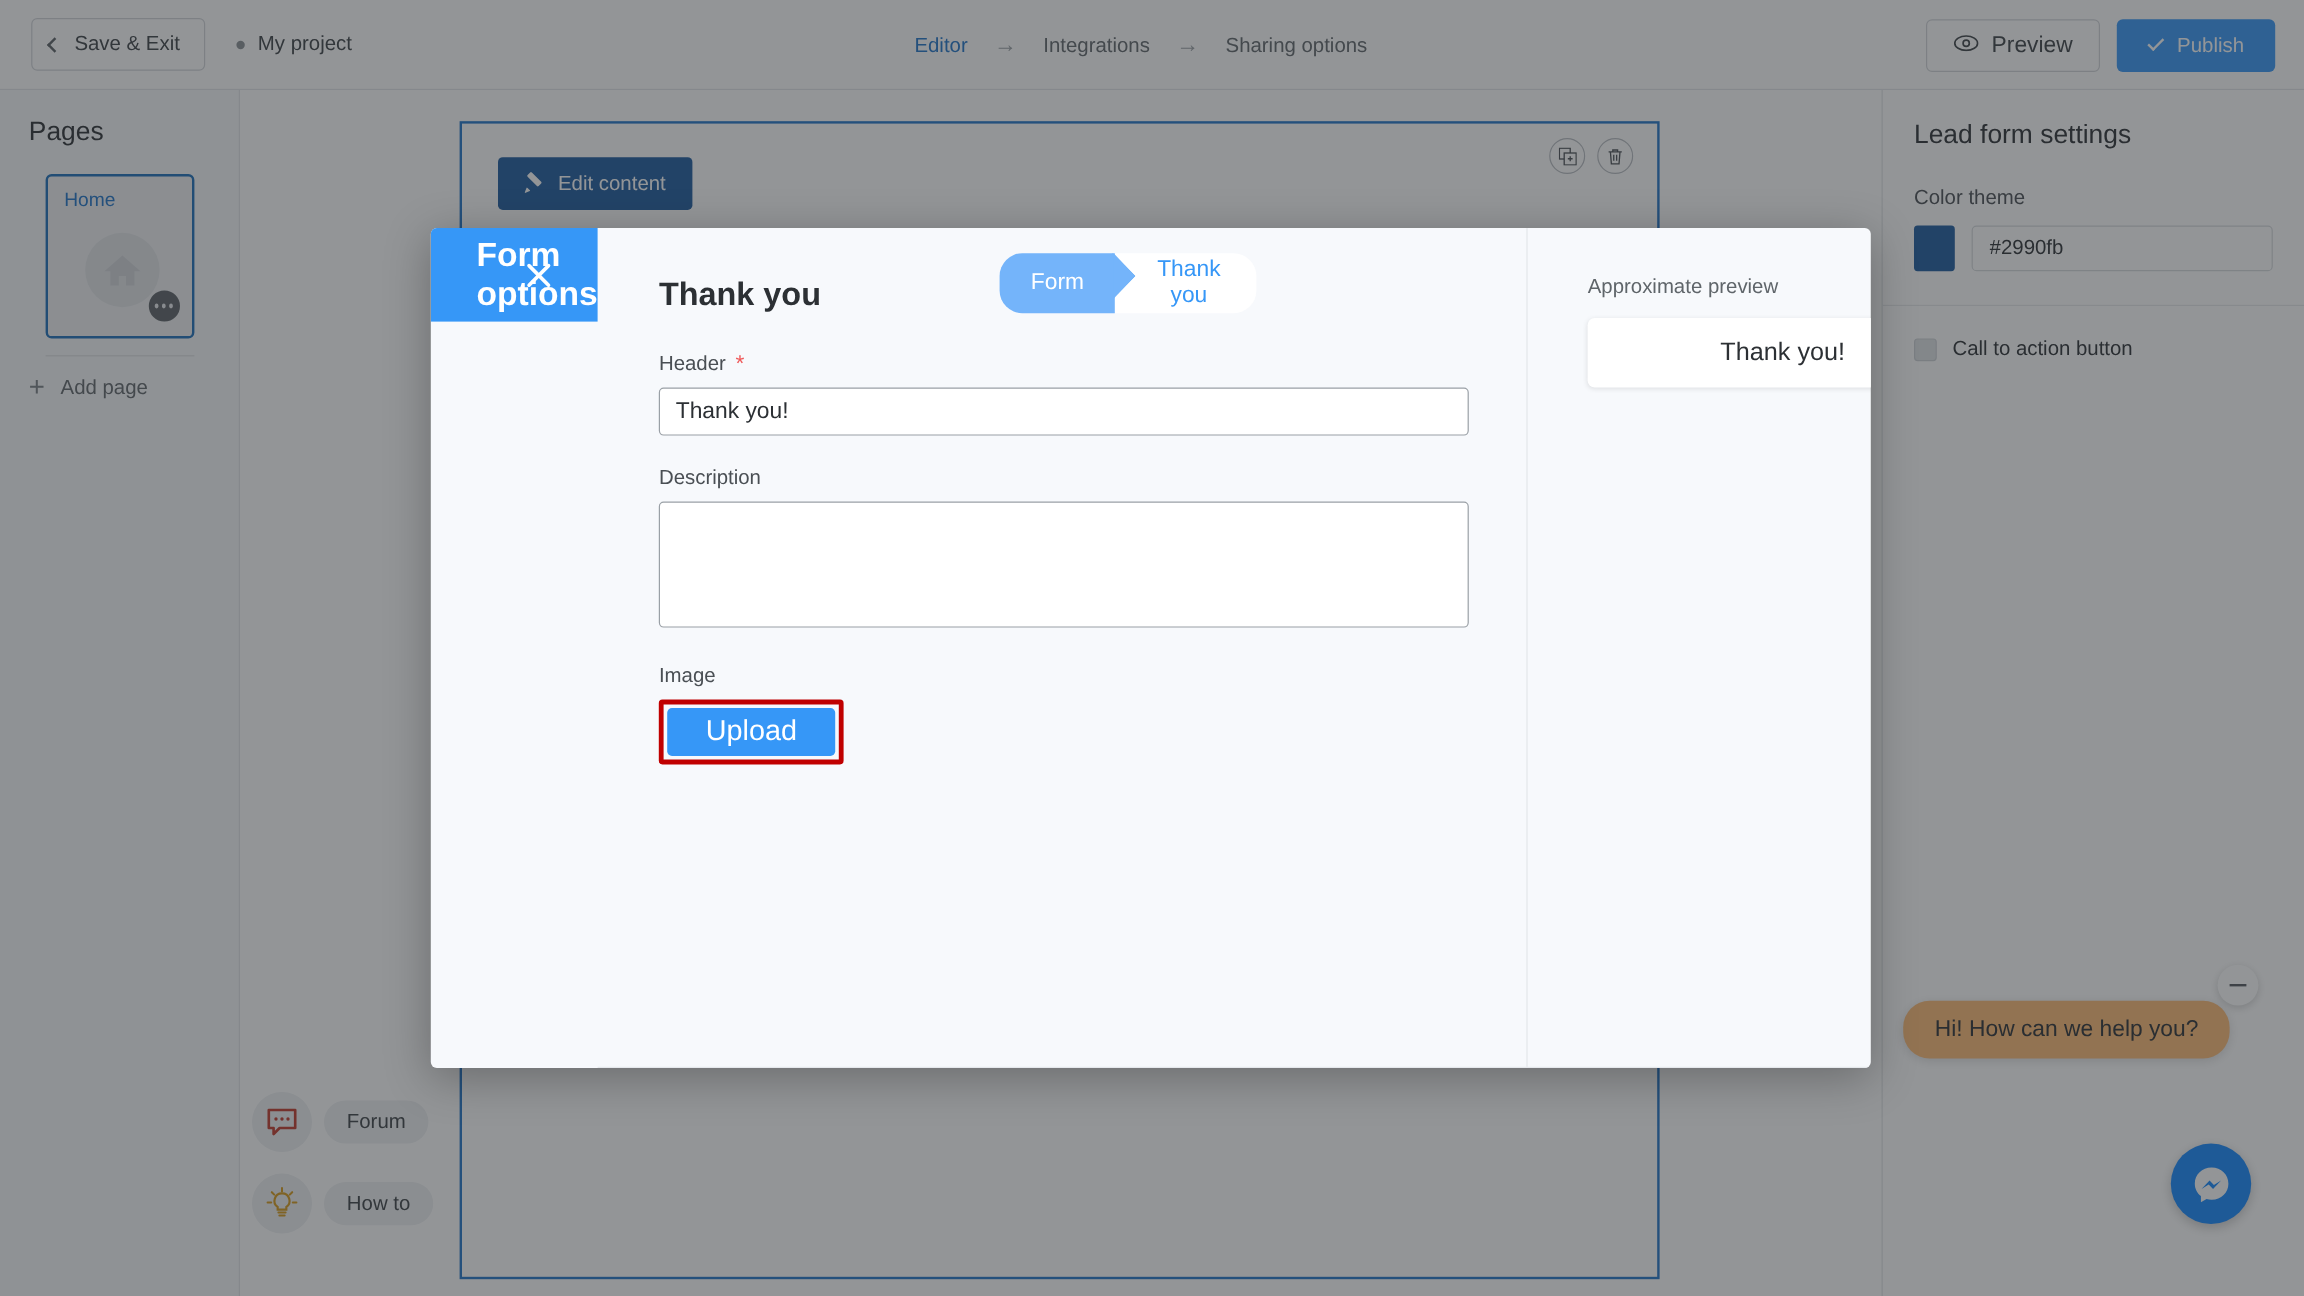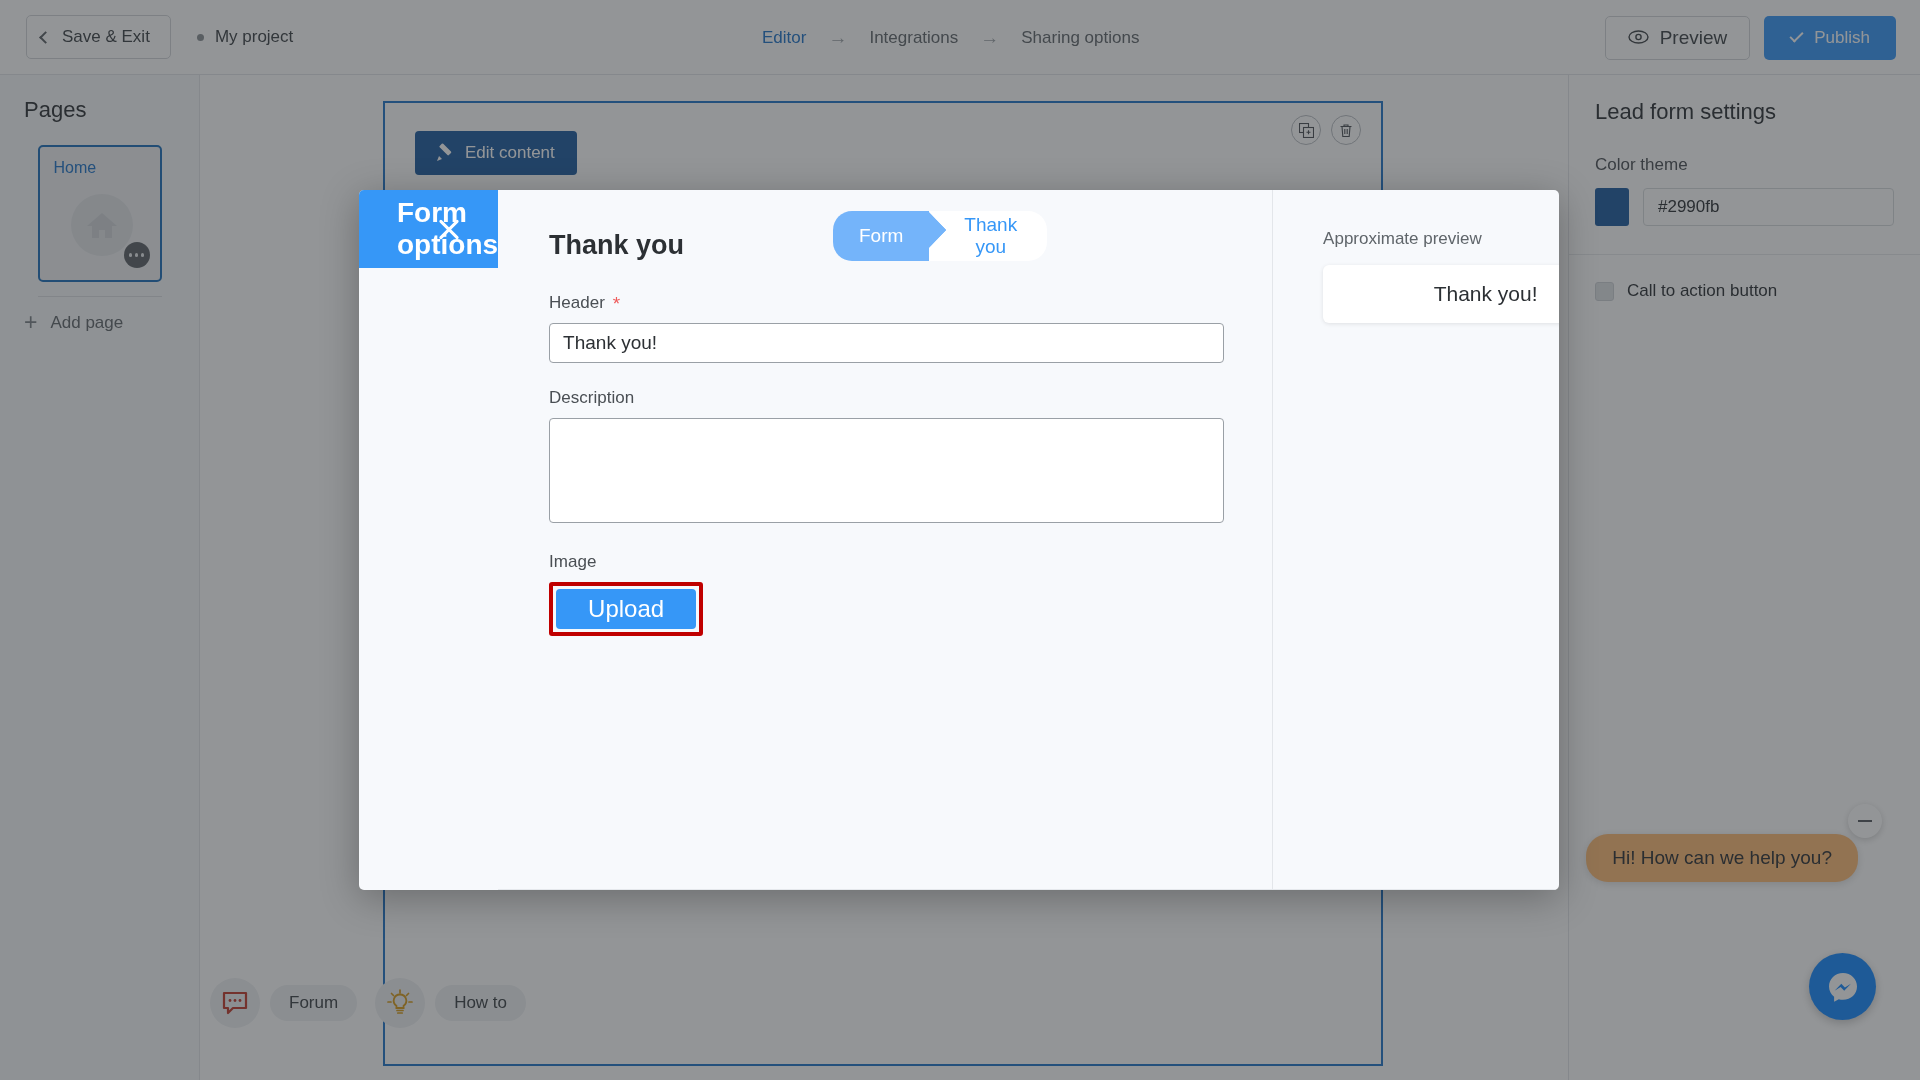--- a/index.html
+++ b/index.html
@@ -199,21 +199,21 @@
   .cta-box {
     width: 19px; height: 19px; border-radius: 3px;
     background: #dfe2e5; border: 1px solid #cdd1d5;
     cursor: pointer;
   }
   .cta-text { font-size: 17px; color: #2c3034; }
 
   
   .help-stack {
     position: absolute; left: 210px; bottom: 52px;
-    display: flex; flex-direction: row; gap: 18px;
+    display: flex; flex-direction: column; gap: 18px;
   }
   .help-item { display: flex; align-items: center; gap: 10px; }
   .help-circle {
     width: 50px; height: 50px; border-radius: 50%;
     background: #eef0f2;
     display: flex; align-items: center; justify-content: center;
   }
   .help-pill {
     height: 36px; padding: 0 19px; border-radius: 18px;
     background: #eef0f2;

